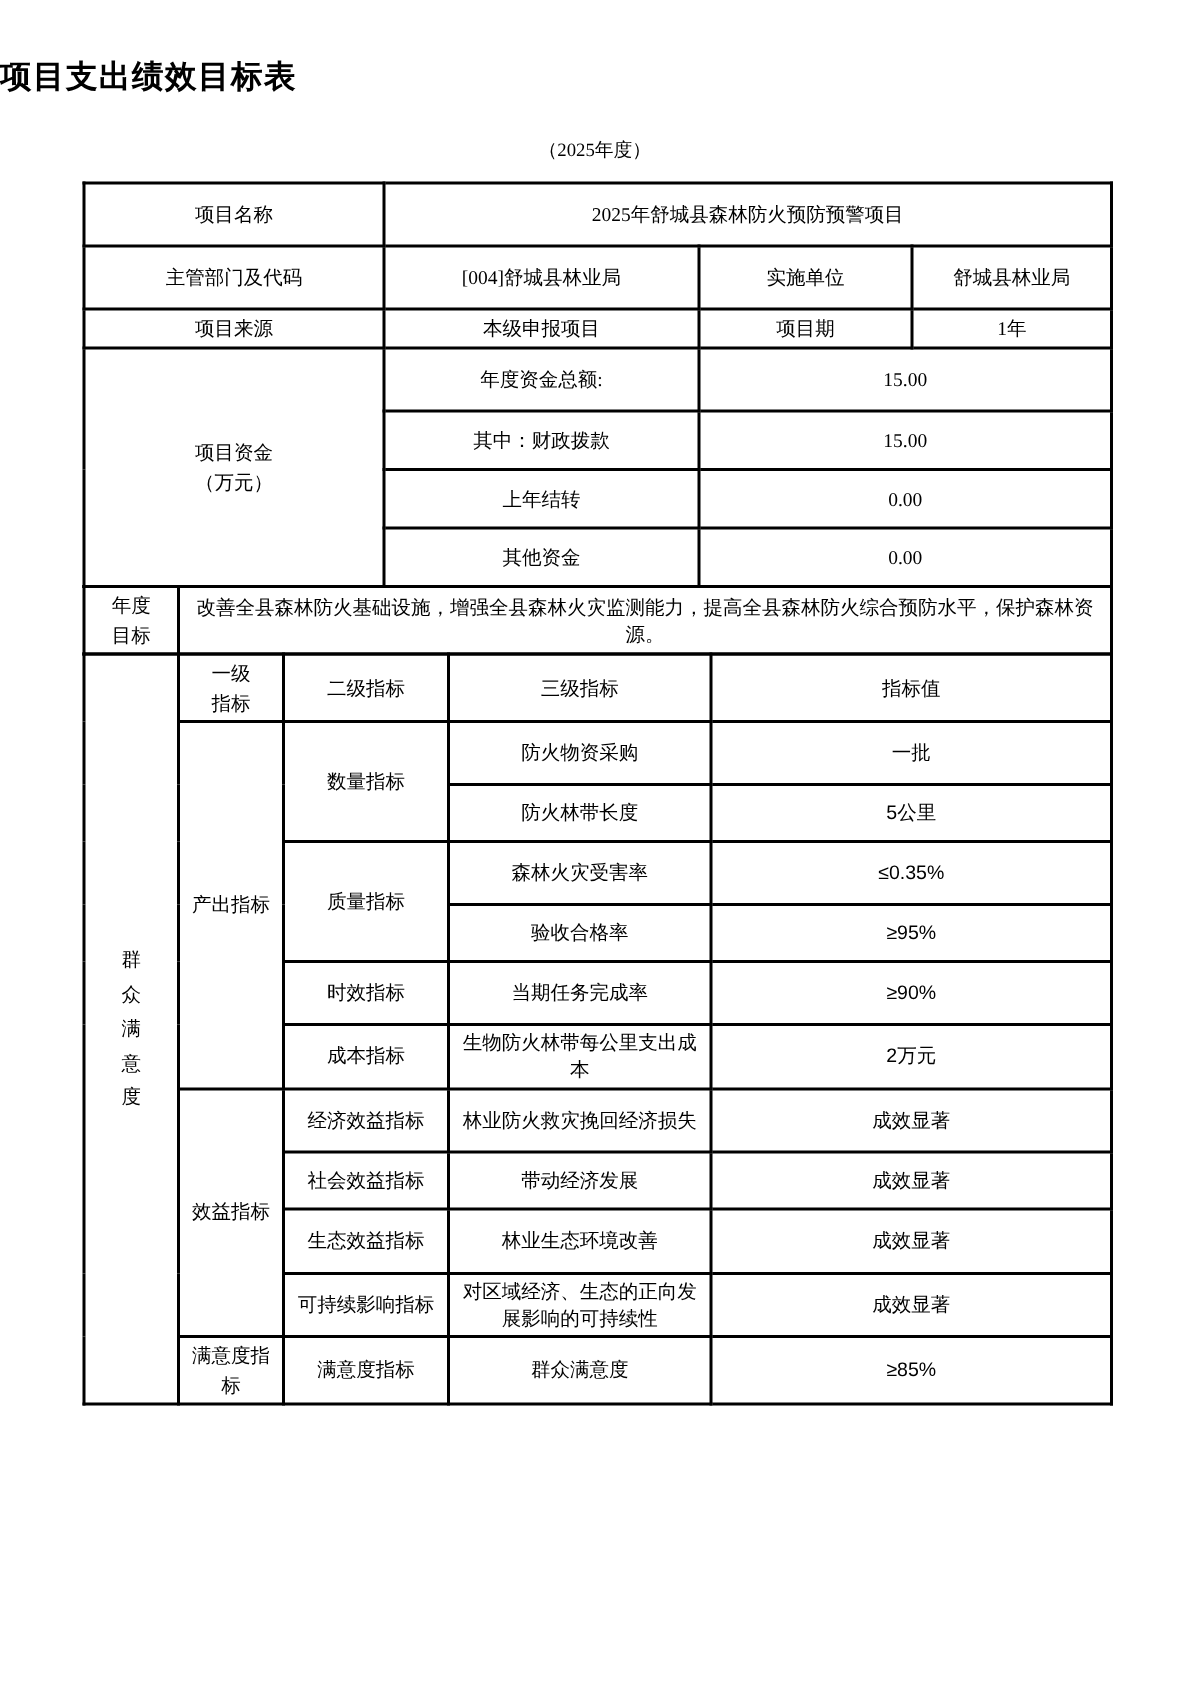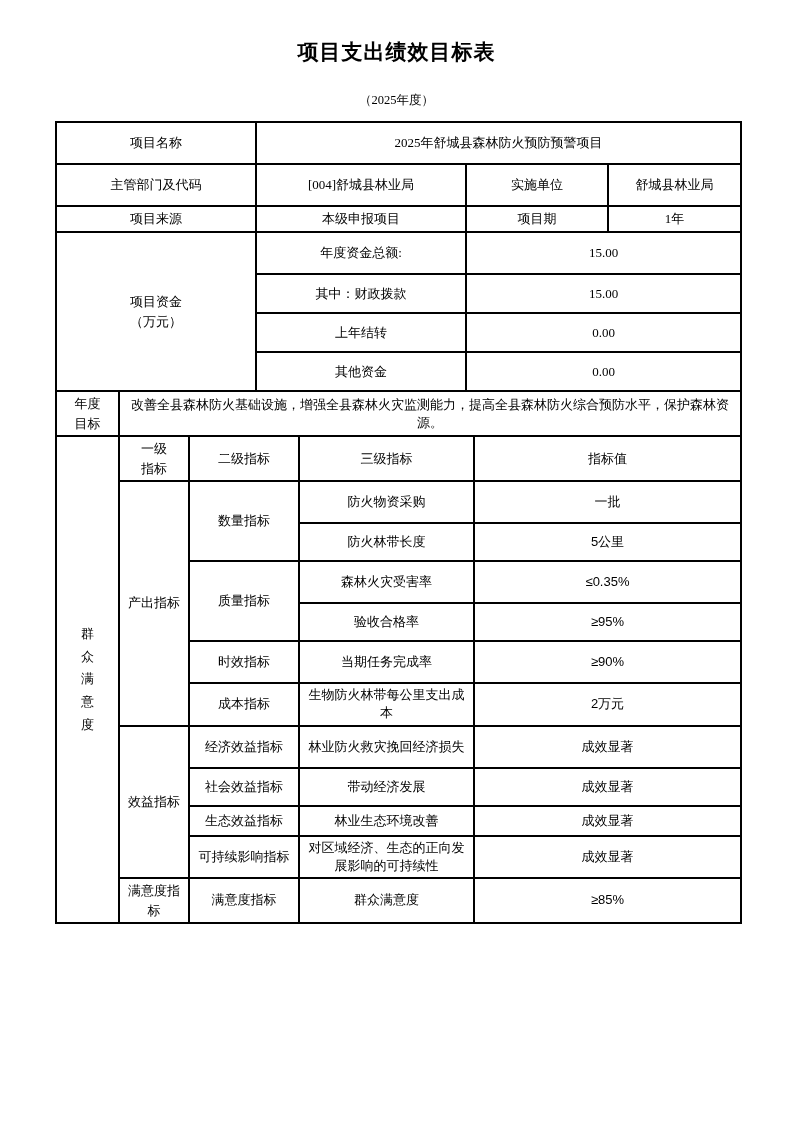--- a/index.html
+++ b/index.html
@@ -7,21 +7,21 @@
     position: relative;
     width: 793px;
     height: 1122px;
     background: #ffffff;
     color: #000000;
     font-family: "Liberation Serif", "DejaVu Serif", serif;
     overflow: hidden;
   }
   .doc-title {
     margin: 38px 0 0 0;
-    text-align: center;
+    text-align: left;
     font-size: 21px;
     font-weight: bold;
     line-height: 1.3;
     font-family: "Liberation Sans", "DejaVu Sans", sans-serif;
     letter-spacing: 1px;
   }
   .doc-subtitle {
     margin-top: 28px;
     text-align: center;
     font-size: 12.5px;
@@ -184,21 +184,21 @@
       <td rowspan="4">效益指标</td>
       <td>经济效益指标</td>
       <td>林业防火救灾挽回经济损失</td>
       <td>成效显著</td>
     </tr>
     <tr style="height:38px">
       <td>社会效益指标</td>
       <td>带动经济发展</td>
       <td>成效显著</td>
     </tr>
-    <tr style="height:30px">
+    <tr style="height:43px">
       <td>生态效益指标</td>
       <td>林业生态环境改善</td>
       <td>成效显著</td>
     </tr>
     <tr style="height:37px">
       <td>可持续影响指标</td>
       <td>对区域经济、生态的正向发展影响的可持续性</td>
       <td>成效显著</td>
     </tr>
     <tr style="height:42px">

